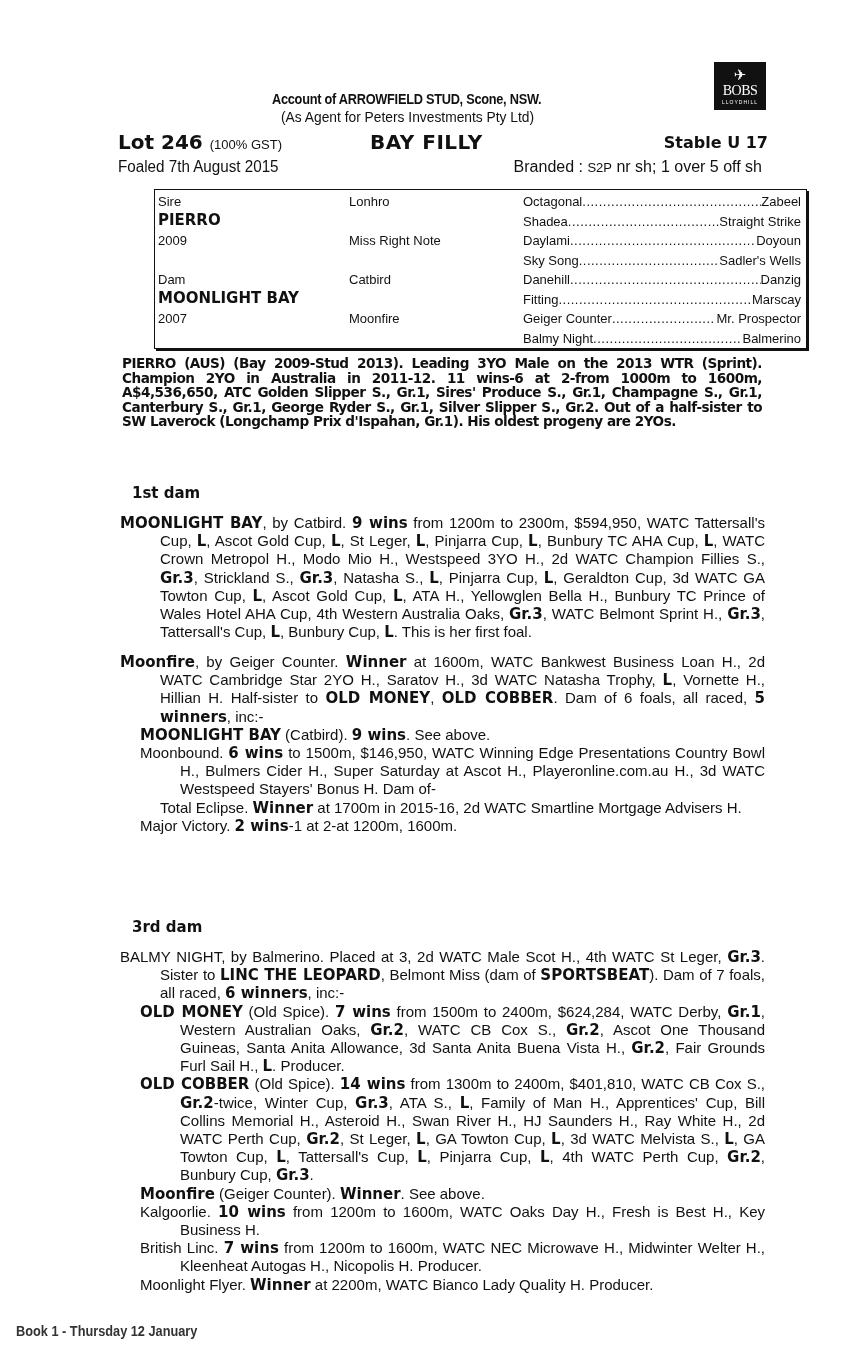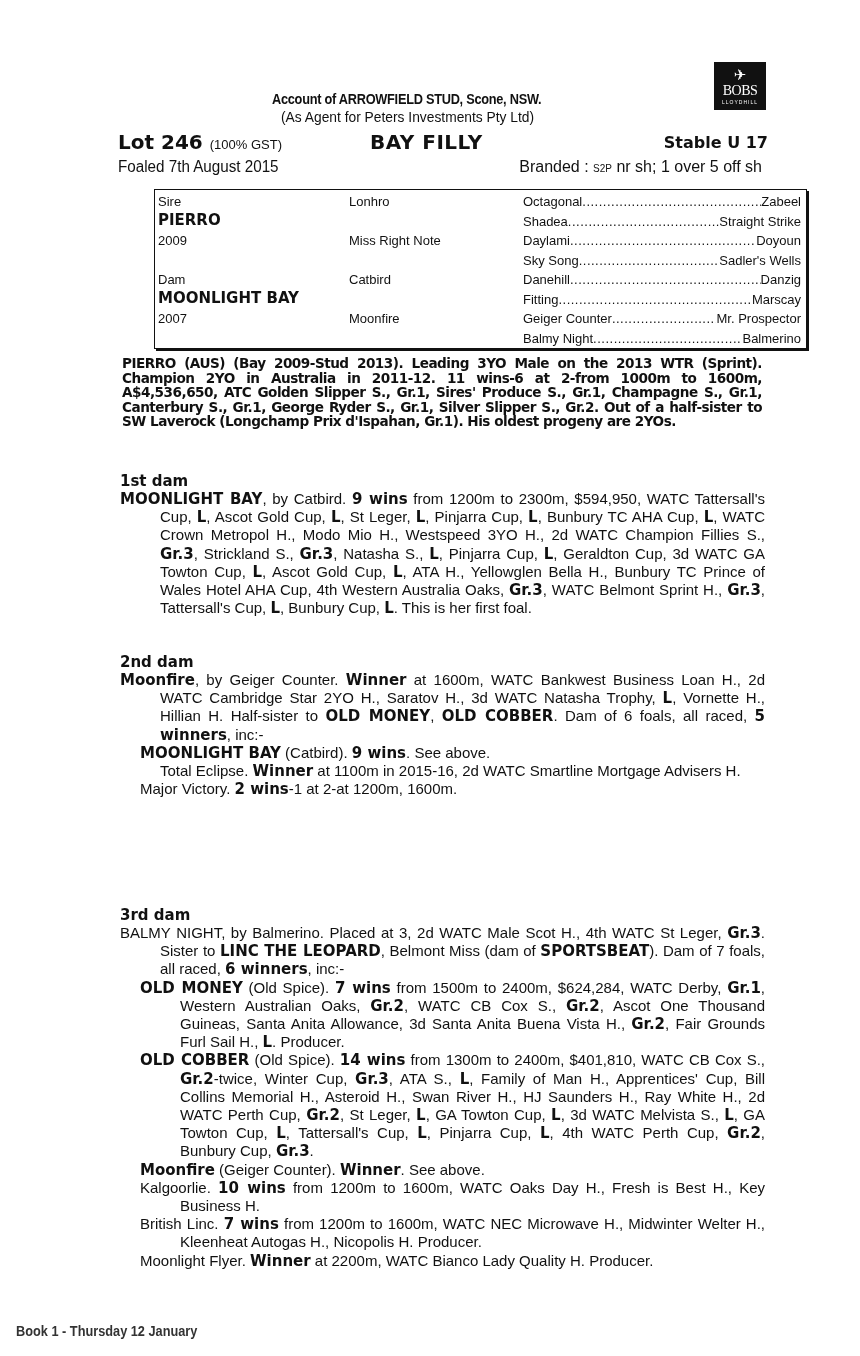--- a/index.html
+++ b/index.html
@@ -10,31 +10,31 @@
   .logo .sub { font-size: 5px; letter-spacing: 1px; line-height: 8px; }
   .account { position: absolute; left: 272px; top: 91px; font-size: 14.5px; font-weight: bold; letter-spacing: -0.3px; transform: scaleX(0.88); transform-origin: left; white-space: nowrap; }
   .agent { position: absolute; left: 281px; top: 108px; font-size: 15px; white-space: nowrap; transform: scaleX(0.92); transform-origin: left; }
   .lotline { position: absolute; left: 118px; top: 130px; width: 650px; height: 26px; }
   .lot { position: absolute; left: 0; top: 0; font-family: "DejaVu Sans", sans-serif; font-weight: bold; font-size: 20px; white-space: nowrap; text-align: center; }
   .lot .gst { font-family: "Liberation Sans", sans-serif; font-weight: normal; font-size: 13px; }
   .filly { position: absolute; left: 252px; top: 0; font-family: "DejaVu Sans", sans-serif; font-weight: bold; font-size: 20px; letter-spacing: 0.5px; white-space: nowrap; }
   .stable { position: absolute; right: 0; top: 3px; font-family: "DejaVu Sans", sans-serif; font-weight: bold; font-size: 16px; white-space: nowrap; }
   .foaled { position: absolute; left: 118px; top: 158px; font-size: 16px; white-space: nowrap; transform: scaleX(0.95); transform-origin: left; }
   .branded { position: absolute; right: 98px; top: 158px; font-size: 16px; white-space: nowrap; }
-  .branded .small { font-size: 10px; }
+  .branded .small { font-size: 13px; }
   .ped { position: absolute; left: 114px; top: 189px; width: 651px; height: 158px; border: 1px solid #111; box-shadow: 2px 2px 0 #111; font-size: 13px; margin-left: 40px; }
   .ped .c1 { position: absolute; left: 3px; }
   .ped .c2 { position: absolute; left: 194px; }
   .ped .c3 { position: absolute; left: 368px; width: 278px; display: flex; white-space: nowrap; overflow: hidden; }
   .ped .c3 .dots { flex: 1; overflow: hidden; white-space: nowrap; }
   .ped .c3 .dots::before { content: "............................................................................................................"; letter-spacing: 0.5px; }
   .ped .bname { font-family: "DejaVu Sans", sans-serif; font-weight: bold; font-size: 15px; }
   .stud { position: absolute; left: 122px; top: 356px; width: 640px; font-family: "DejaVu Sans", sans-serif; font-weight: bold; font-size: 13.6px; line-height: 14.6px; text-align: justify; letter-spacing: -0.5px; }
   .sec { position: absolute; left: 120px; width: 645px; font-size: 15px; line-height: 18.2px; }
-  .sec h3 { margin: 0; font-family: "DejaVu Sans", sans-serif; font-weight: bold; font-size: 15px; line-height: 18px; }
+  .sec h3 { margin: 12px; font-family: "DejaVu Sans", sans-serif; font-weight: bold; font-size: 15px; line-height: 18px; }
   .para { text-align: justify; margin: 0; }
   .hang0 { padding-left: 40px; text-indent: -40px; }
   .hang1 { padding-left: 60px; text-indent: -40px; }
   .hang3 { padding-left: 60px; text-indent: -20px; }
   b.h { font-family: "DejaVu Sans", sans-serif; font-weight: bold; }
   .footer { position: absolute; left: 0; width: 860px; top: 1322px; text-align: left; font-size: 15px; font-weight: bold; color: #333; }
   .footer span { display: inline-block; transform: scaleX(0.85); }
 </style>
 </head>
 <body>
@@ -112,24 +112,24 @@
 </div>
 
 <div class="stud">PIERRO (AUS) (Bay 2009-Stud 2013). Leading 3YO Male on the 2013 WTR (Sprint). Champion 2YO in Australia in 2011-12. 11 wins-6 at 2-from 1000m to 1600m, A$4,536,650, ATC Golden Slipper S., Gr.1, Sires' Produce S., Gr.1, Champagne S., Gr.1, Canterbury S., Gr.1, George Ryder S., Gr.1, Silver Slipper S., Gr.2. Out of a half-sister to SW Laverock (Longchamp Prix d'Ispahan, Gr.1). His oldest progeny are 2YOs.</div>
 
 <div class="sec" style="top:472px">
   <h3>1st dam</h3>
   <p class="para hang0"><b class="h">MOONLIGHT BAY</b><span>, by Catbird. </span><b class="h">9 wins</b><span> from 1200m to 2300m, $594,950, WATC Tattersall's Cup, </span><b class="h">L</b><span>, Ascot Gold Cup, </span><b class="h">L</b><span>, St Leger, </span><b class="h">L</b><span>, Pinjarra Cup, </span><b class="h">L</b><span>, Bunbury TC AHA Cup, </span><b class="h">L</b><span>, WATC Crown Metropol H., Modo Mio H., Westspeed 3YO H., 2d WATC Champion Fillies S., </span><b class="h">Gr.3</b><span>, Strickland S., </span><b class="h">Gr.3</b><span>, Natasha S., </span><b class="h">L</b><span>, Pinjarra Cup, </span><b class="h">L</b><span>, Geraldton Cup, 3d WATC GA Towton Cup, </span><b class="h">L</b><span>, Ascot Gold Cup, </span><b class="h">L</b><span>, ATA H., Yellowglen Bella H., Bunbury TC Prince of Wales Hotel AHA Cup, 4th Western Australia Oaks, </span><b class="h">Gr.3</b><span>, WATC Belmont Sprint H., </span><b class="h">Gr.3</b><span>, Tattersall's Cup, </span><b class="h">L</b><span>, Bunbury Cup, </span><b class="h">L</b><span>. This is her first foal.</span></p>
 </div>
 
 <div class="sec" style="top:653px">
-  <h3>2nd dam</h3>
   <p class="para hang0"><b class="h">Moonfire</b><span>, by Geiger Counter. </span><b class="h">Winner</b><span> at 1600m, WATC Bankwest Business Loan H., 2d WATC Cambridge Star 2YO H., Saratov H., 3d WATC Natasha Trophy, </span><b class="h">L</b><span>, Vornette H., Hillian H. Half-sister to </span><b class="h">OLD MONEY</b><span>, </span><b class="h">OLD COBBER</b><span>. Dam of 6 foals, all raced, </span><b class="h">5 winners</b><span>, inc:-</span></p>
   <p class="para hang1"><b class="h">MOONLIGHT BAY</b><span> (Catbird). </span><b class="h">9 wins</b><span>. See above.</span></p>
-  <p class="para hang3" style="padding-left:80px;text-indent:-40px"><span>Total Eclipse</span><span>. </span><b class="h">Winner</b><span> at 1100m in 2015-16, 2d WATC Smartline Mortgage Advisers H.</span></p>
+  <p class="para hang1"><span>Moonbound</span><span>. </span><b class="h">6 wins</b><span> to 1500m, $146,950, WATC Winning Edge Presentations Country Bowl H., Bulmers Cider H., Super Saturday at Ascot H., Playeronline.com.au H., 3d WATC Westspeed Stayers' Bonus H. Dam of-</span></p>
+  <p class="para hang3" style="padding-left:80px;text-indent:-40px"><span>Total Eclipse</span><span>. </span><b class="h">Winner</b><span> at 1700m in 2015-16, 2d WATC Smartline Mortgage Advisers H.</span></p>
   <p class="para hang1"><span>Major Victory</span><span>. </span><b class="h">2 wins</b><span>-1 at 2-at 1200m, 1600m.</span></p>
 </div>
 
 <div class="sec" style="top:906px">
   <h3>3rd dam</h3>
   <p class="para hang0"><span>BALMY NIGHT</span><span>, by Balmerino. Placed at 3, 2d WATC Male Scot H., 4th WATC St Leger, </span><b class="h">Gr.3</b><span>. Sister to </span><b class="h">LINC THE LEOPARD</b><span>, Belmont Miss (dam of </span><b class="h">SPORTSBEAT</b><span>). Dam of 7 foals, all raced, </span><b class="h">6 winners</b><span>, inc:-</span></p>
   <p class="para hang1"><b class="h">OLD MONEY</b><span> (Old Spice). </span><b class="h">7 wins</b><span> from 1500m to 2400m, $624,284, WATC Derby, </span><b class="h">Gr.1</b><span>, Western Australian Oaks, </span><b class="h">Gr.2</b><span>, WATC CB Cox S., </span><b class="h">Gr.2</b><span>, Ascot One Thousand Guineas, Santa Anita Allowance, 3d Santa Anita Buena Vista H., </span><b class="h">Gr.2</b><span>, Fair Grounds Furl Sail H., </span><b class="h">L</b><span>. Producer.</span></p>
   <p class="para hang1"><b class="h">OLD COBBER</b><span> (Old Spice). </span><b class="h">14 wins</b><span> from 1300m to 2400m, $401,810, WATC CB Cox S., </span><b class="h">Gr.2</b><span>-twice, Winter Cup, </span><b class="h">Gr.3</b><span>, ATA S., </span><b class="h">L</b><span>, Family of Man H., Apprentices' Cup, Bill Collins Memorial H., Asteroid H., Swan River H., HJ Saunders H., Ray White H., 2d WATC Perth Cup, </span><b class="h">Gr.2</b><span>, St Leger, </span><b class="h">L</b><span>, GA Towton Cup, </span><b class="h">L</b><span>, 3d WATC Melvista S., </span><b class="h">L</b><span>, GA Towton Cup, </span><b class="h">L</b><span>, Tattersall's Cup, </span><b class="h">L</b><span>, Pinjarra Cup, </span><b class="h">L</b><span>, 4th WATC Perth Cup, </span><b class="h">Gr.2</b><span>, Bunbury Cup, </span><b class="h">Gr.3</b><span>.</span></p>
   <p class="para hang1"><b class="h">Moonfire</b><span> (Geiger Counter). </span><b class="h">Winner</b><span>. See above.</span></p>
   <p class="para hang1"><span>Kalgoorlie</span><span>. </span><b class="h">10 wins</b><span> from 1200m to 1600m, WATC Oaks Day H., Fresh is Best H., Key Business H.</span></p>

